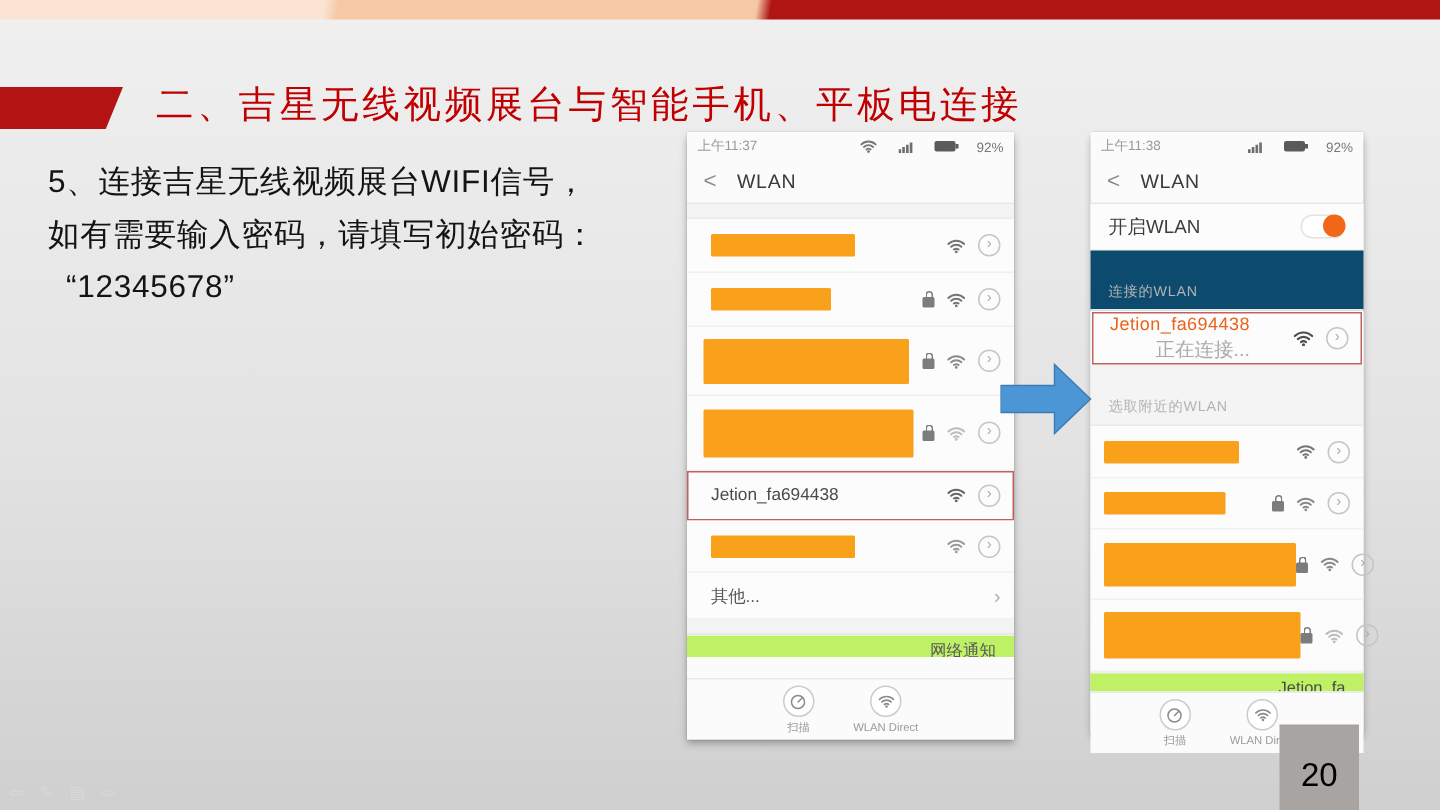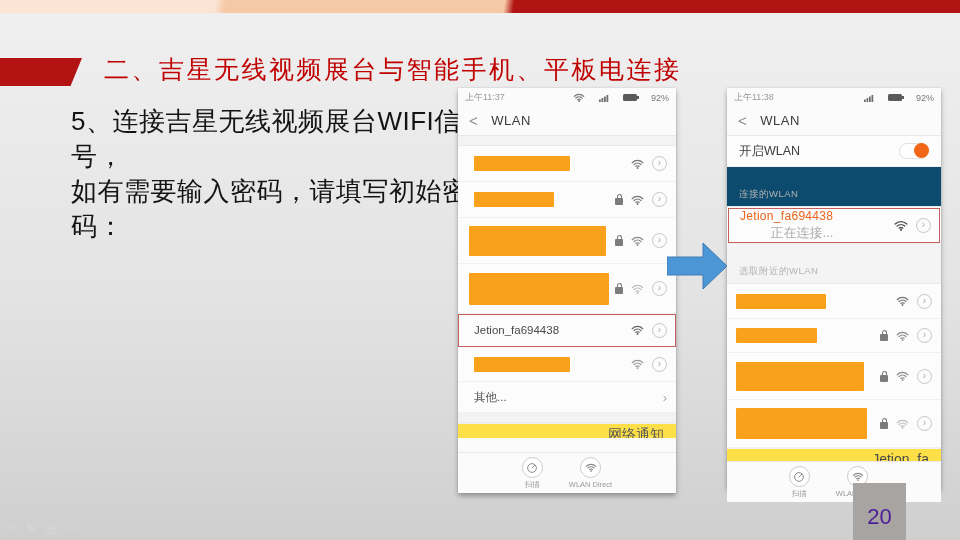--- a/index.html
+++ b/index.html
@@ -11,51 +11,51 @@
   .top-band{position:absolute;left:0;top:0;width:960px;height:13px;
     background:linear-gradient(99deg,#FBE4D3 0 22.5%,#F6C9A6 23.5% 52.5%,#B01513 53.5% 100%);}
 
   
   .title-chip{position:absolute;left:0;top:58px;width:82px;height:28px;background:#B31312;
     clip-path:polygon(0 0,100% 0,86% 100%,0 100%);}
   .page-title{position:absolute;left:104px;top:53px;width:700px;font-size:25px;font-weight:400;
     color:#C00000;letter-spacing:2.5px;white-space:nowrap;}
 
   
-  .body-text{position:absolute;left:32px;top:104px;width:420px;font-size:26px;color:#141414;
-    line-height:35px;letter-spacing:0.5px;margin-left:39px;}
+  .body-text{position:absolute;left:32px;top:104px;width:420px;font-size:21px;color:#141414;
+    line-height:35px;letter-spacing:0.5px;}
   .body-text .ln3{padding-left:12px;}
 
   
   .phone{position:absolute;top:88px;display:flex;flex-direction:column;background:#FBFBFB;
     box-shadow:0 3px 5px rgba(0,0,0,.3),0 0 1px rgba(0,0,0,.2);font-family:"Liberation Sans","DejaVu Sans",sans-serif;text-align:right;}
   .phone1{left:458px;width:218px;height:405px;}
-  .phone2{left:727px;width:214px;height:400px;}
+  .phone2{left:727px;width:182px;height:400px;}
 
   .p-status{height:15px;flex:none;display:flex;align-items:center;padding:2px 7px 0;font-size:9px;color:#999;}
   .p-status .right{margin-left:auto;display:flex;align-items:center;gap:14px;color:#777;}
   .p-header{height:30px;flex:none;display:flex;align-items:center;padding:0 11px;font-size:13px;
     color:#3A3A3A;border-bottom:1px solid #E7E7E7;letter-spacing:0.5px;}
   .back{color:#8A8A8A;font-size:15px;margin-right:13px;}
   .gapband{height:9px;flex:none;background:#F3F3F3;border-bottom:1px solid #EAEAEA;}
 
   .nrow{flex:none;display:flex;align-items:center;padding:0 9px;background:#FCFCFC;border-bottom:1px solid #F0F0F0;}
   .redact{background:#F9A11B;border-radius:1px;flex:none;}
   .icons{margin-left:auto;display:flex;align-items:center;gap:8px;}
   .circ{width:15px;height:15px;flex:none;border:1px solid #C6C6C6;border-radius:50%;display:flex;
     align-items:center;justify-content:center;color:#ADADAD;font-size:10px;line-height:1;padding-bottom:1px;box-sizing:border-box;}
   .lock{width:8px;height:7px;background:#7C7C7C;border-radius:1px;position:relative;flex:none;margin-top:4px;}
   .lock:before{content:'';position:absolute;left:1.5px;top:-4px;width:5px;height:5px;border:1.3px solid #7C7C7C;
     border-bottom:none;border-radius:3px 3px 0 0;box-sizing:border-box;}
   svg.wifi{flex:none;}
   .ssid{font-size:11.5px;color:#4A4A4A;}
   .hl{outline:1.5px solid #C4605C;outline-offset:-1px;}
   .p-label{flex:none;font-size:9.5px;color:#B3B3B3;padding:0 12px;display:flex;align-items:flex-end;letter-spacing:0.5px;}
-  .partial{flex:none;overflow:hidden;background:#fde047;border-top:1px solid #F0F0F0;padding:2px 12px 0;
-    font-size:14px;color:#5A5A5A;line-height:16px;}
+  .partial{flex:none;overflow:hidden;background:#bef264;border-top:1px solid #F0F0F0;padding:2px 12px 0;
+    font-size:11px;color:#5A5A5A;line-height:16px;}
   .toolbar{flex:none;margin-top:auto;display:flex;justify-content:center;gap:26px;background:#FBFBFB;
     border-top:1px solid #E9E9E9;padding:4px 0 3px;}
   .tb-item{display:flex;flex-direction:column;align-items:center;gap:2px;font-size:7.5px;color:#9A9A9A;}
   .tb-circ{width:21px;height:21px;border:1px solid #CBCBCB;border-radius:50%;background:#FFF;display:flex;
     align-items:center;justify-content:center;box-sizing:border-box;}
 
   
   .trow{flex:none;display:flex;align-items:center;padding:0 12px;background:#FCFCFC;border-bottom:1px solid #F0F0F0;
     font-size:12.5px;color:#3C3C3C;}
   .toggle{margin-left:auto;width:28px;height:14px;border-radius:8px;background:#FFF;border:1px solid #E2E2E2;position:relative;flex:none;}
@@ -67,38 +67,39 @@
   .connecting{font-size:13px;color:#ABABAB;}
   .batt{width:14px;height:7px;background:#5A5A5A;border-radius:1.5px;position:relative;flex:none;}
   .batt:after{content:'';position:absolute;right:-2.5px;top:2px;width:2px;height:3px;background:#5A5A5A;}
 
   
   .flow-arrow{position:absolute;left:667px;top:241px;}
 
   
   .page-box{position:absolute;left:853px;top:483px;width:53px;height:57px;background:#A8A4A1;
     display:flex;align-items:center;justify-content:center;padding-top:10px;box-sizing:border-box;}
-  .page-num{color:#4c1d95;font-size:22px;}
+  .page-num{color:#000000;font-size:22px;}
 
   
   .presenter{position:absolute;left:6px;top:522px;display:flex;gap:11px;color:#D8D8D8;font-size:11px;}
   .presenter span{cursor:default;}
 </style>
 </head>
 <body>
 
 <div class="slide">
 
   <div class="top-band"></div>
   <div class="title-chip"></div>
   <div class="page-title">二、吉星无线视频展台与智能手机、平板电连接</div>
 
   <div class="body-text">
     <div>5、连接吉星无线视频展台WIFI信号，</div>
     <div>如有需要输入密码，请填写初始密码：</div>
+    <div class="ln3">“12345678”</div>
   </div>
 
   <div class="phone phone1">
     <div class="p-status">
       <span>上午11:37</span>
       <span class="right">
         <svg class="wifi" width="12" height="9" viewBox="0 0 24 19">
           <g fill="none" stroke="#777" stroke-width="2.6" stroke-linecap="round">
             <path d="M2 7 A 14 14 0 0 1 22 7"></path>
               <path d="M5.5 10.5 A 9.5 9.5 0 0 1 18.5 10.5"></path>

